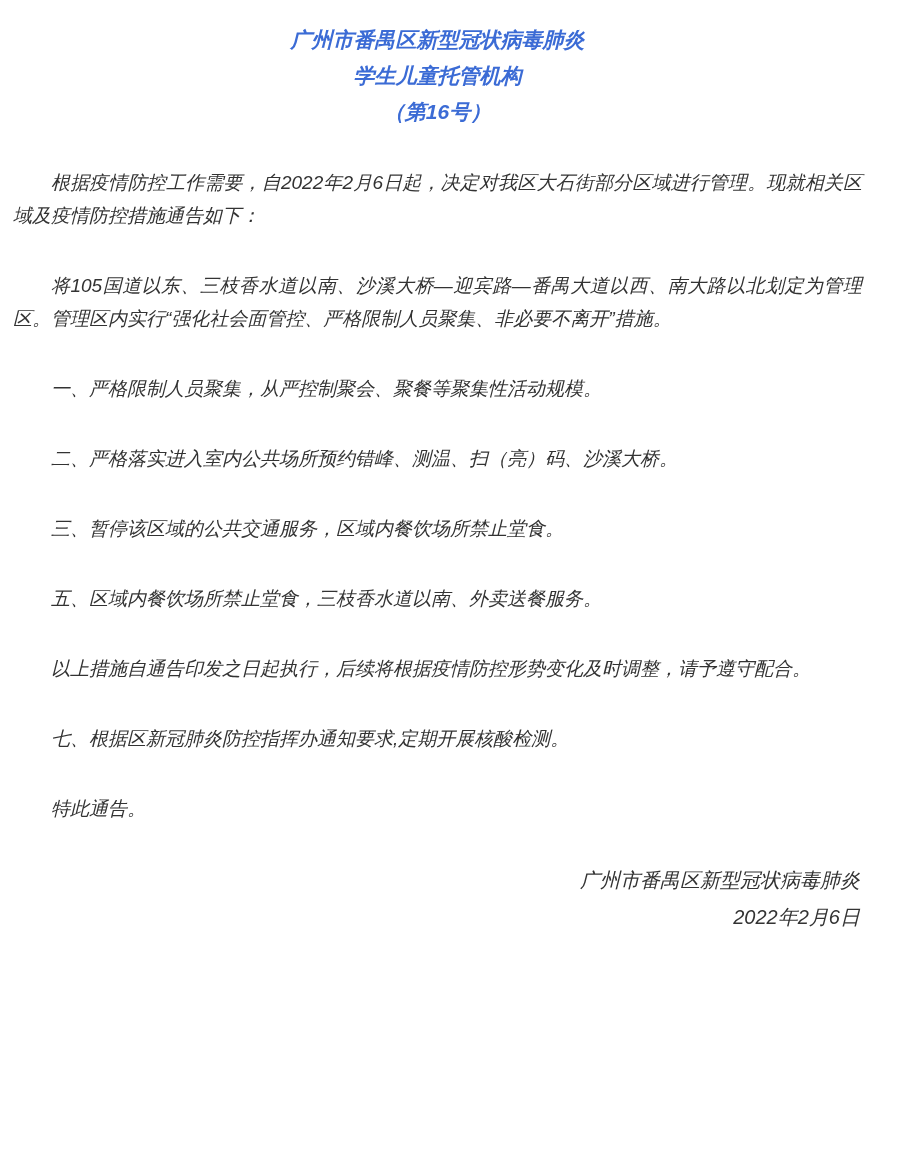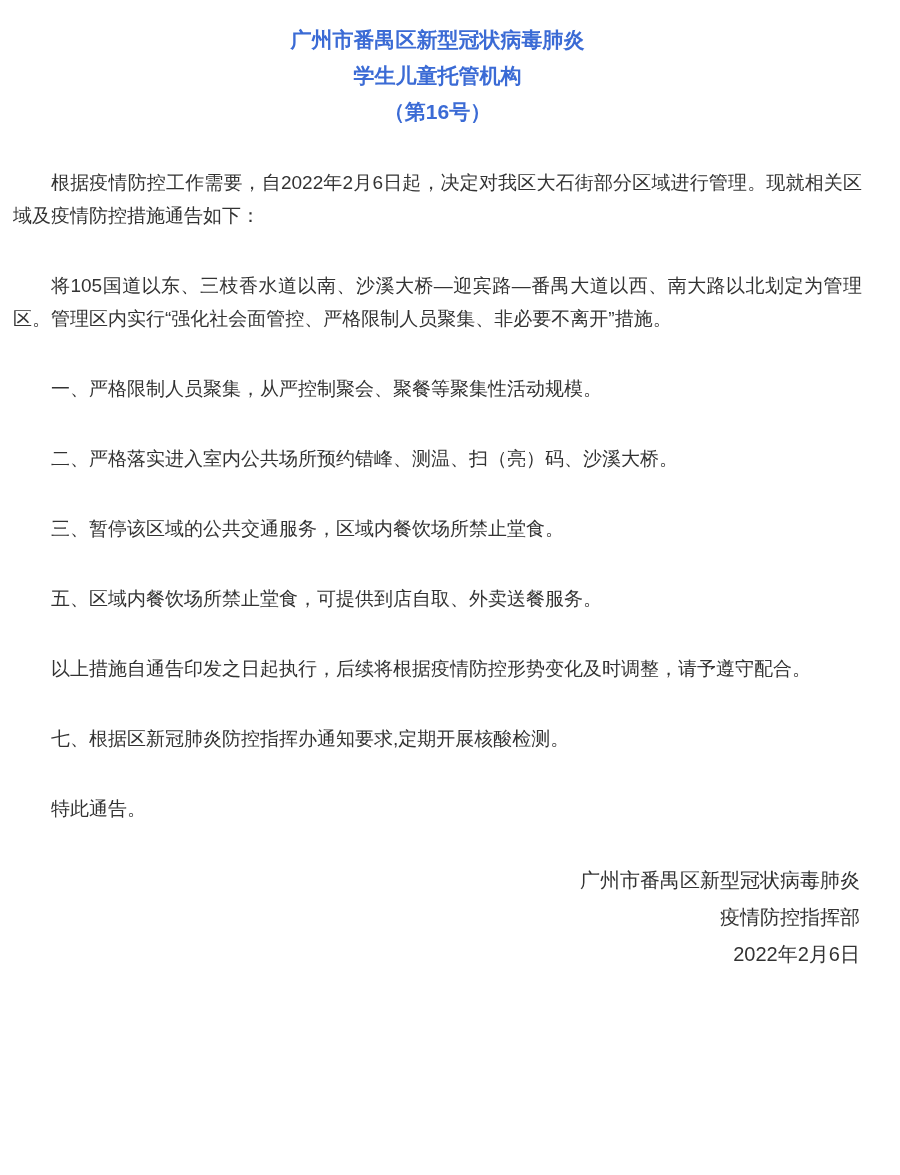--- a/index.html
+++ b/index.html
@@ -13,20 +13,21 @@
     font-family: "Liberation Sans", sans-serif;
     color: #333333;
     overflow: hidden;
   }
   .page {
     box-sizing: border-box;
     width: 888px;
     height: 1175px;
     padding: 22px 26px 20px 13px;
     background: #ffffff;
+    font-style: italic;
   }
   .title-block {
     text-align: center;
     color: #3b6bd5;
     font-weight: bold;
     font-size: 21px;
     line-height: 36px;
     margin: 0 0 36px 0;
   }
   .title-line {
@@ -59,25 +60,24 @@
     <div class="title-line">学生儿童托管机构</div>
     <div class="title-line">（第16号）</div>
   </header>
 
   <main class="doc-body">
     <p class="para">根据疫情防控工作需要，自2022年2月6日起，决定对我区大石街部分区域进行管理。现就相关区域及疫情防控措施通告如下：</p>
     <p class="para">将105国道以东、三枝香水道以南、沙溪大桥—迎宾路—番禺大道以西、南大路以北划定为管理区。管理区内实行“强化社会面管控、严格限制人员聚集、非必要不离开”措施。</p>
     <p class="para">一、严格限制人员聚集，从严控制聚会、聚餐等聚集性活动规模。</p>
     <p class="para">二、严格落实进入室内公共场所预约错峰、测温、扫（亮）码、沙溪大桥。</p>
     <p class="para">三、暂停该区域的公共交通服务，区域内餐饮场所禁止堂食。</p>
-    <p class="para">五、区域内餐饮场所禁止堂食，可提供到店自取、外卖送餐服务。</p>
+    <p class="para">五、区域内餐饮场所禁止堂食，三枝香水道以南、外卖送餐服务。</p>
     <p class="para">以上措施自通告印发之日起执行，后续将根据疫情防控形势变化及时调整，请予遵守配合。</p>
     <p class="para">七、根据区新冠肺炎防控指挥办通知要求,定期开展核酸检测。</p>
     <p class="para">特此通告。</p>
 
     <div class="signature-block">
       <div>广州市番禺区新型冠状病毒肺炎</div>
-      <div>疫情防控指挥部</div>
       <div>2022年2月6日</div>
     </div>
   </main>
 
 </div>
 
 </body></html>

